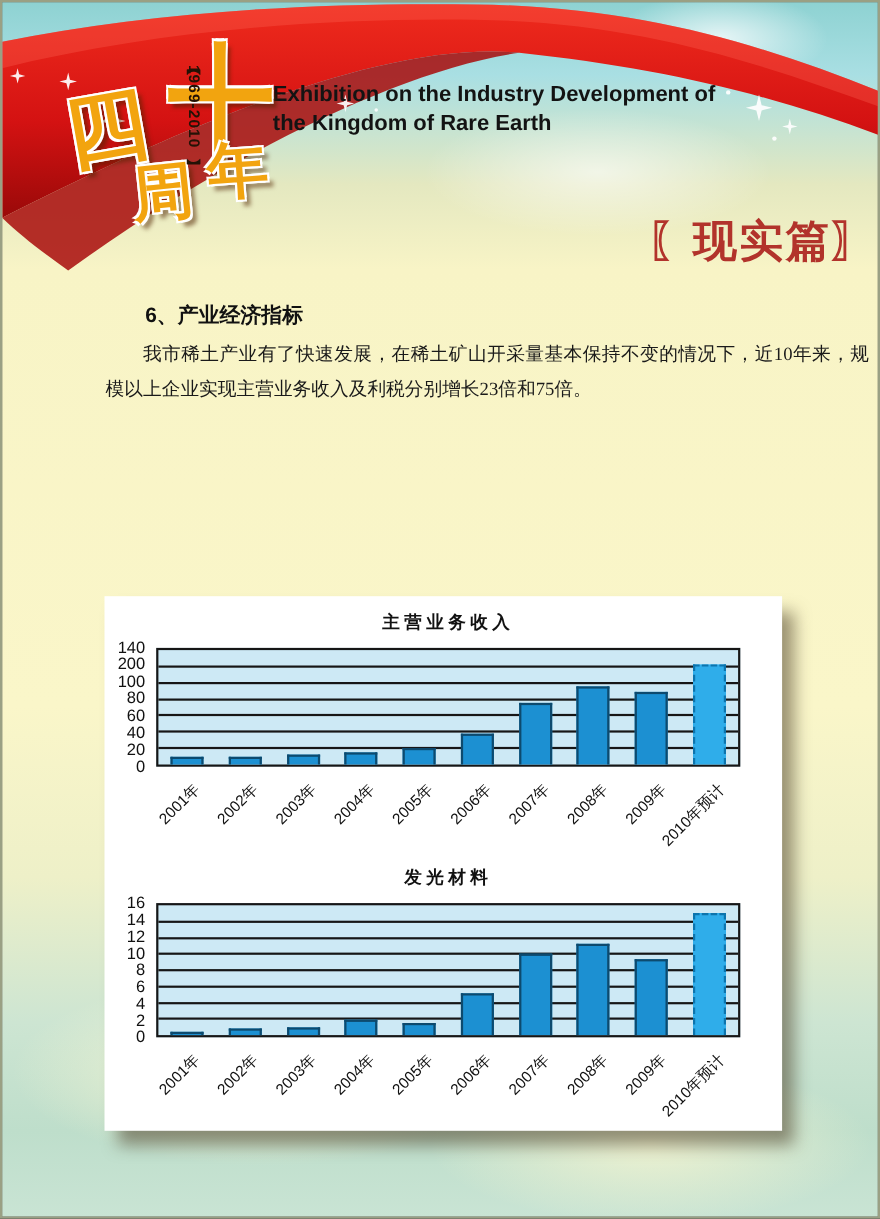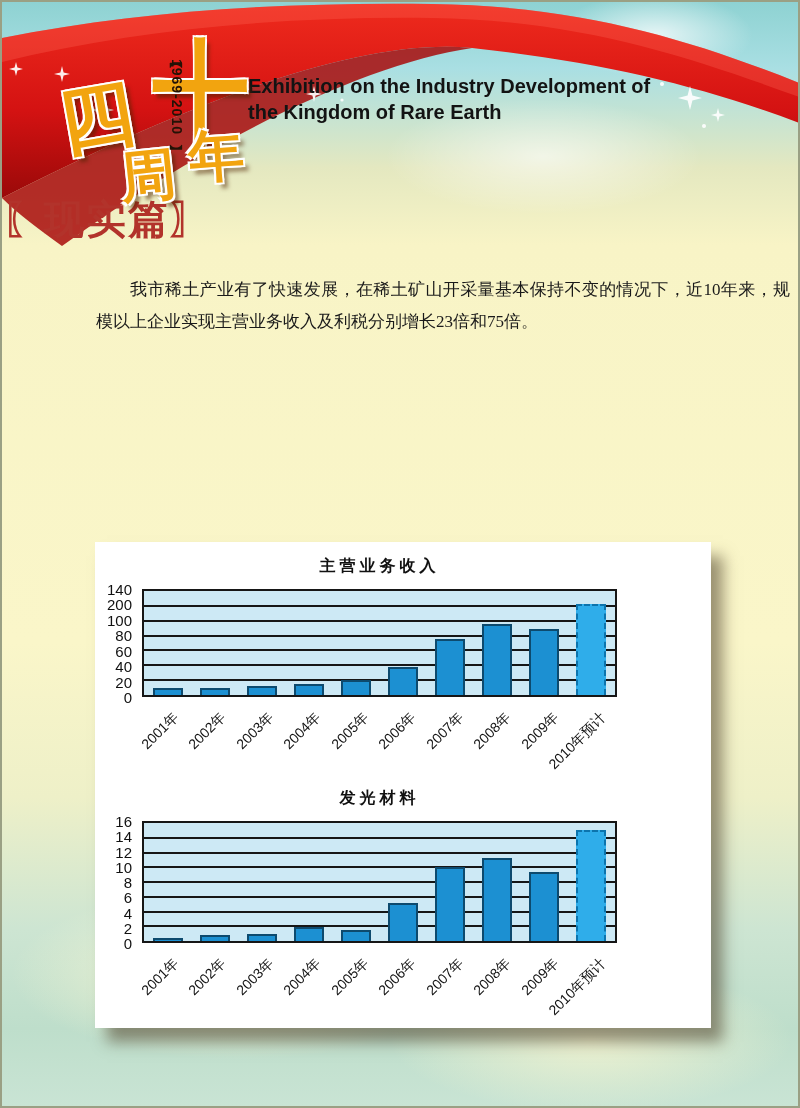--- a/index.html
+++ b/index.html
@@ -26,31 +26,31 @@
   .c3{left:82px;top:-8px;font-size:118px;transform:scaleX(.82);}
   .c4{left:128px;top:84px;font-size:56px;transform:rotate(-4deg);}
   .lyears{
     position:absolute;left:108px;top:14px;height:150px;z-index:4;
     writing-mode:vertical-rl;font-size:14px;font-weight:bold;color:#241206;letter-spacing:1px;
   }
   
   .title-block{position:absolute;left:246px;top:64px;z-index:2;}
   .title-cn{font-size:47px;font-weight:bold;color:#151515;letter-spacing:19px;white-space:nowrap;font-family:"DejaVu Sans",sans-serif;}
   .title-en{font-size:20px;font-weight:bold;color:#131313;line-height:26px;margin-top:7px;}
-  .badge{position:absolute;left:0;top:190px;width:100%;text-align:left;z-index:2;
+  .badge{position:absolute;left:0;top:190px;width:100%;text-align:right;z-index:2;
     font-size:40px;font-weight:bold;color:#b2332b;letter-spacing:2px;font-family:Liberation Serif, serif;}
   
   .content{position:absolute;left:94px;top:272px;width:694px;z-index:2;}
   .sec-heading{font-size:19px;font-weight:bold;margin:0 0 6px 36px;color:#111;}
   .sec-body{font-size:17px;line-height:32px;text-indent:2em;text-align:justify;margin:0 0 22px 0;
     font-family:"Liberation Serif",serif;color:#1a1a1a;}
   
   .panel{position:absolute;left:93px;top:540px;width:616px;height:486px;background:#ffffff;
     box-shadow:12px 14px 14px rgba(75,62,40,.55);z-index:2;}
-  .chart{position:absolute;left:47px;width:475px;}
+  .chart{position:absolute;left:47px;width:531px;}
   .chart-title{font-size:16px;font-weight:bold;text-align:center;letter-spacing:4px;margin-bottom:12px;color:#111;}
   .plot-wrap{position:relative;}
   .plot-area{position:relative;width:100%;height:100%;background:#cde9f5;border:2px solid #161616;box-sizing:border-box;}
   .gridline{position:absolute;left:0;right:0;height:2px;background:#161616;}
   .y-axis{position:absolute;left:-48px;top:0;bottom:0;width:44px;}
   .ylab{position:absolute;right:6px;transform:translateY(50%);font-size:15px;line-height:15px;color:#111;}
   .bar{position:absolute;bottom:0;width:30px;background:#1c90d2;border:2px solid #0d4a6e;border-bottom:none;box-sizing:border-box;}
   .bar.forecast{background:#2fadea;border:2px dashed #0c74ad;border-bottom:none;}
   .x-axis{position:absolute;left:0;right:0;top:100%;height:84px;}
   .xlab{position:absolute;top:12px;width:110px;text-align:right;font-size:14px;color:#111;
@@ -100,20 +100,21 @@
     <div class="title-en">
       <div>Exhibition on the Industry Development of</div>
       <div>the Kingdom of Rare Earth</div>
     </div>
   </div>
 
   <div class="badge">〖现实篇〗</div>
 
   <div class="content">
     <div class="section">
+      <div class="sec-heading">6、产业经济指标</div>
       <p class="sec-body">我市稀土产业有了快速发展，在稀土矿山开采量基本保持不变的情况下，近10年来，规模以上企业实现主营业务收入及利税分别增长23倍和75倍。</p>
     </div>
   </div>
 
   <div class="panel">
     <div class="chart" style="top:14px;">
       <div class="chart-title">主营业务收入</div>
       <div class="plot-wrap" style="height:108px;">
         <div class="y-axis">
             <div class="ylab" style="bottom: 0%;">0</div>

